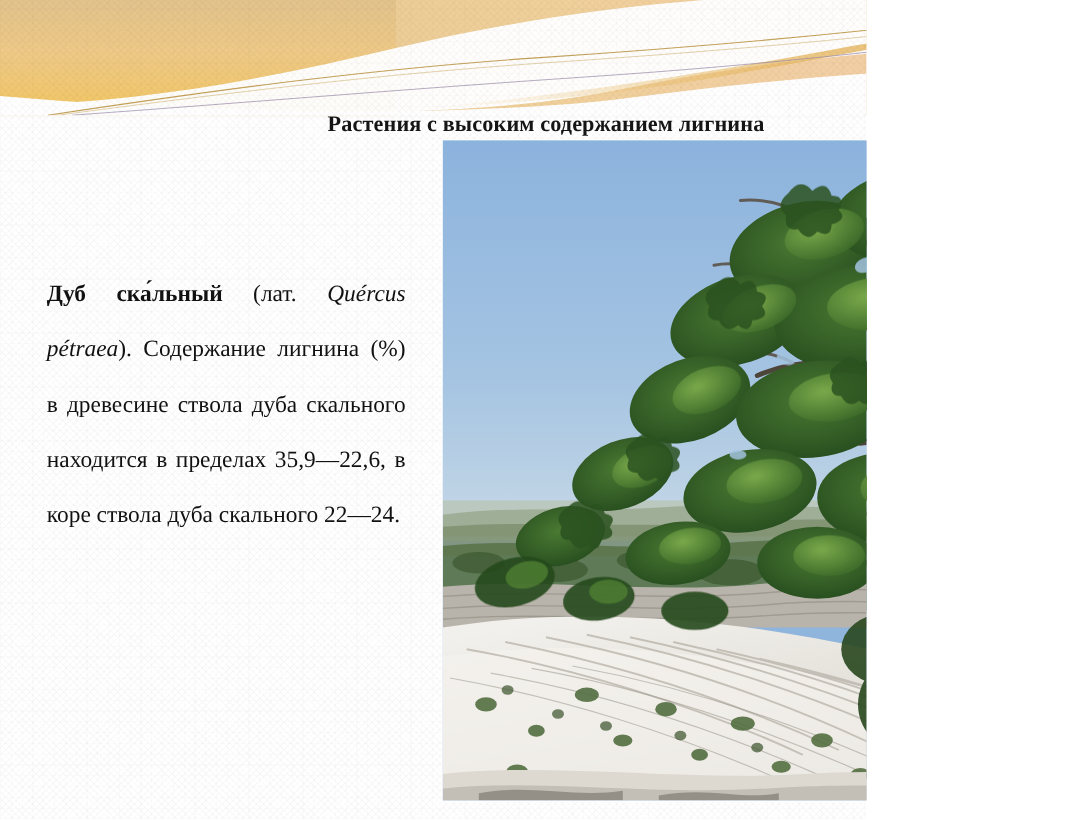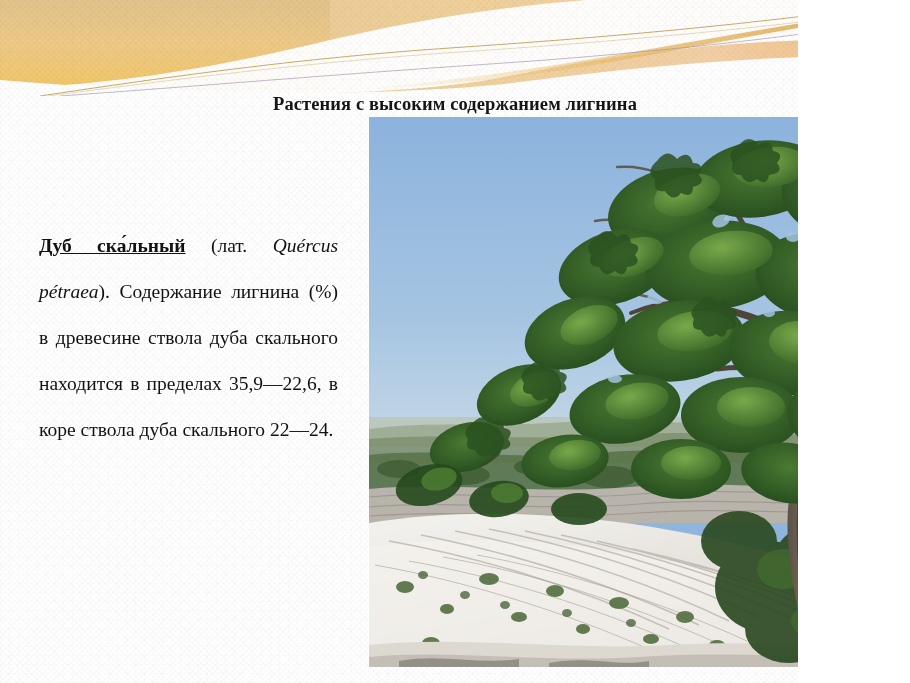--- a/index.html
+++ b/index.html
@@ -6,21 +6,21 @@
     margin: 0;
     padding: 0;
     background: #ffffff;
   }
   body {
     font-family: "Liberation Serif", "DejaVu Serif", serif;
   }
 
   #slide {
     position: relative;
-    width: 798px;
+    width: 722px;
     height: 683px;
     overflow: hidden;
     background: #ffffff;
   }
 
   
   #paper-texture {
     position: absolute;
     inset: 0;
     background-image:
@@ -63,21 +63,21 @@
     left: 39px;
     top: 203px;
     width: 299px;
     text-align: justify;
     text-justify: inter-word;
     font-size: 19.5px;
     line-height: 46px;
     color: #111111;
     z-index: 4;
   }
-  #body-text .lead { font-weight: bold; text-decoration: underline; }
+  #body-text .lead { font-weight: bold; }
   #body-text .latin { font-style: italic; }
 
   
   #photo-frame {
     position: absolute;
     left: 369px;
     top: 117px;
     width: 525px;
     height: 550px;
     z-index: 3;

